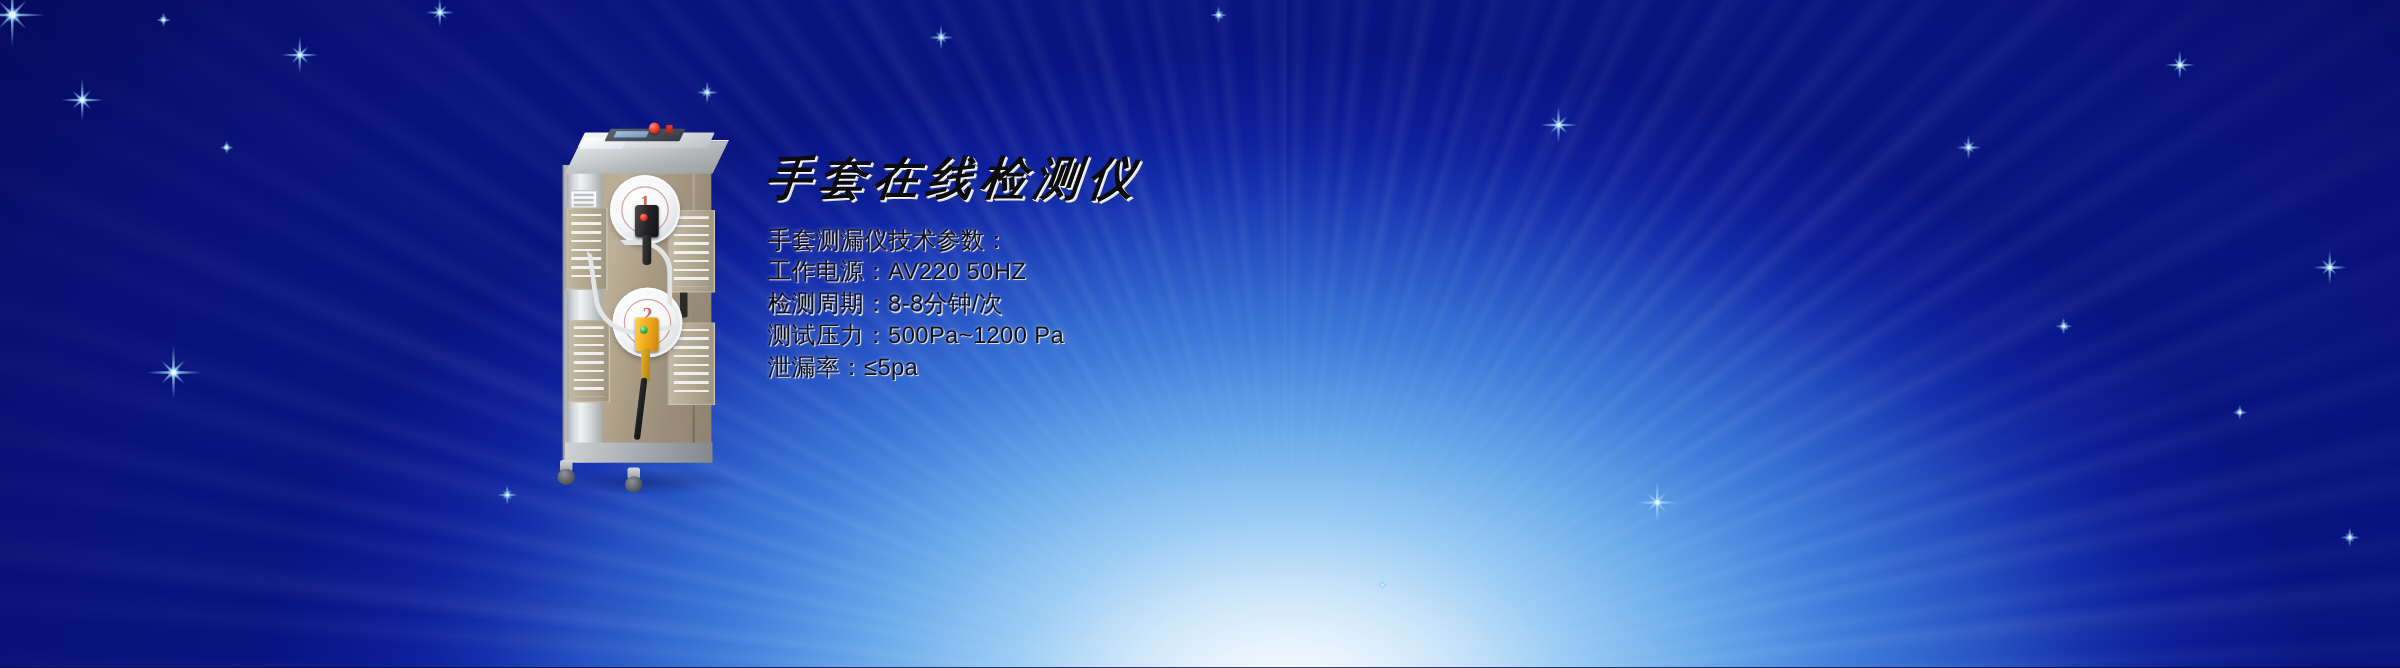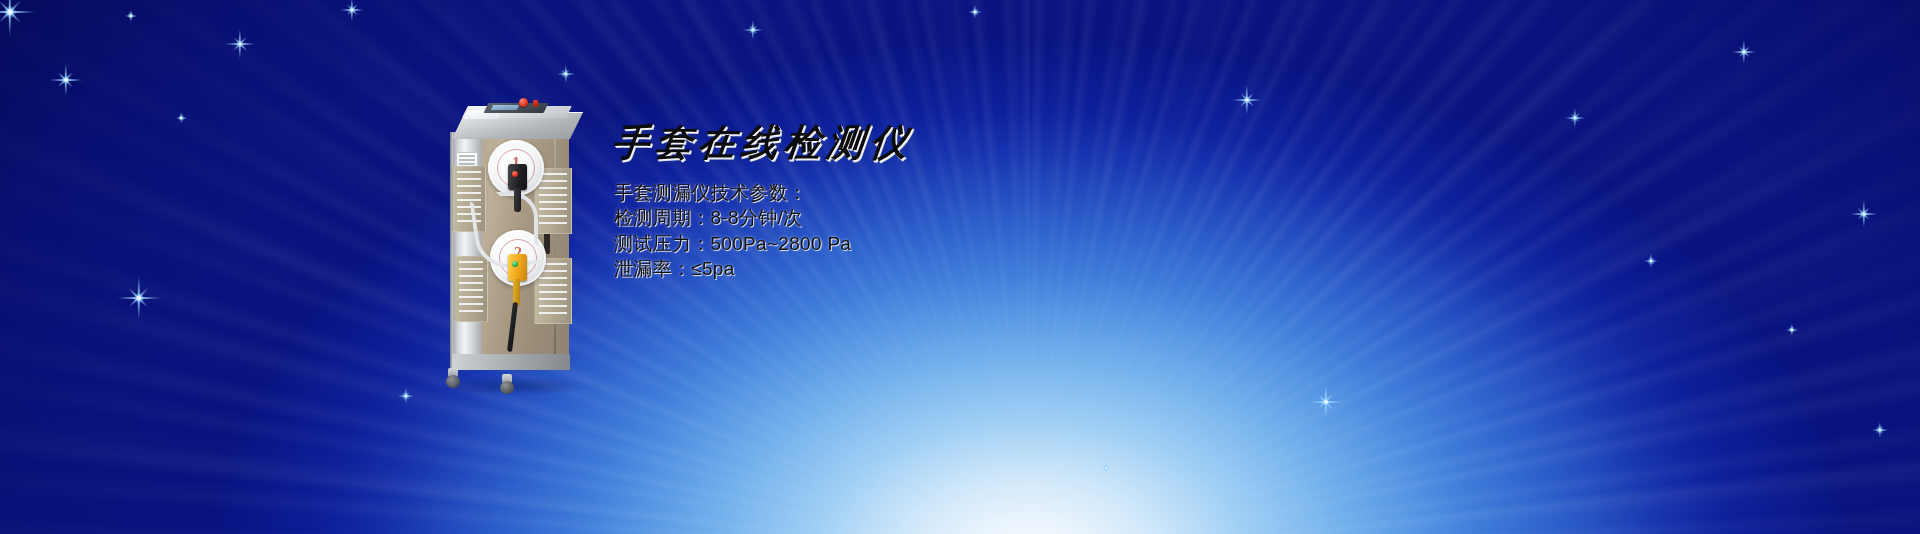--- a/index.html
+++ b/index.html
@@ -544,18 +544,19 @@
     <div class="caster" id="caster-r">
       <div class="fork"></div>
         <div class="wheel"></div>
     </div>
   </div>
 
   <div id="title">手套在线检测仪</div>
 
   <div id="spec-list">
       <div class="spec-line">手套测漏仪技术参数：</div>
+      <div class="spec-line">工作电源：AV220   50HZ</div>
       <div class="spec-line">检测周期：8-8分钟/次</div>
-      <div class="spec-line">测试压力：500Pa~2800 Pa</div>
+      <div class="spec-line">测试压力：500Pa~1200 Pa</div>
       <div class="spec-line">泄漏率：≤5pa</div>
     </div>
 
 </div>
 
 </body></html>

